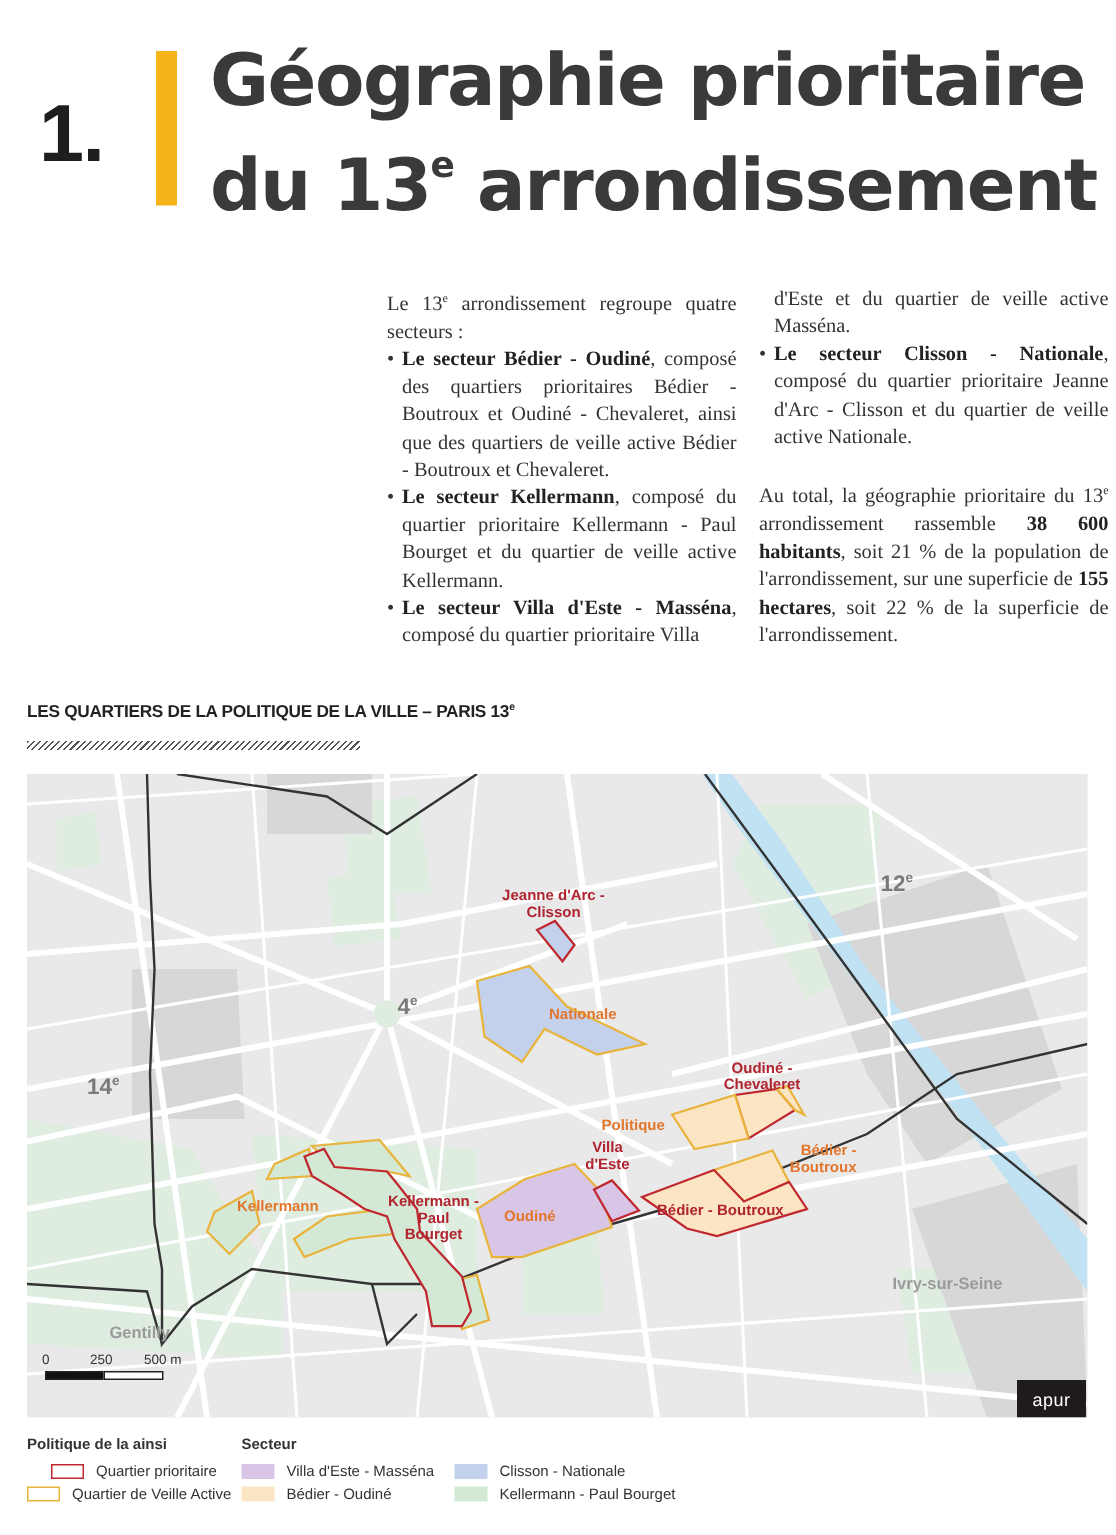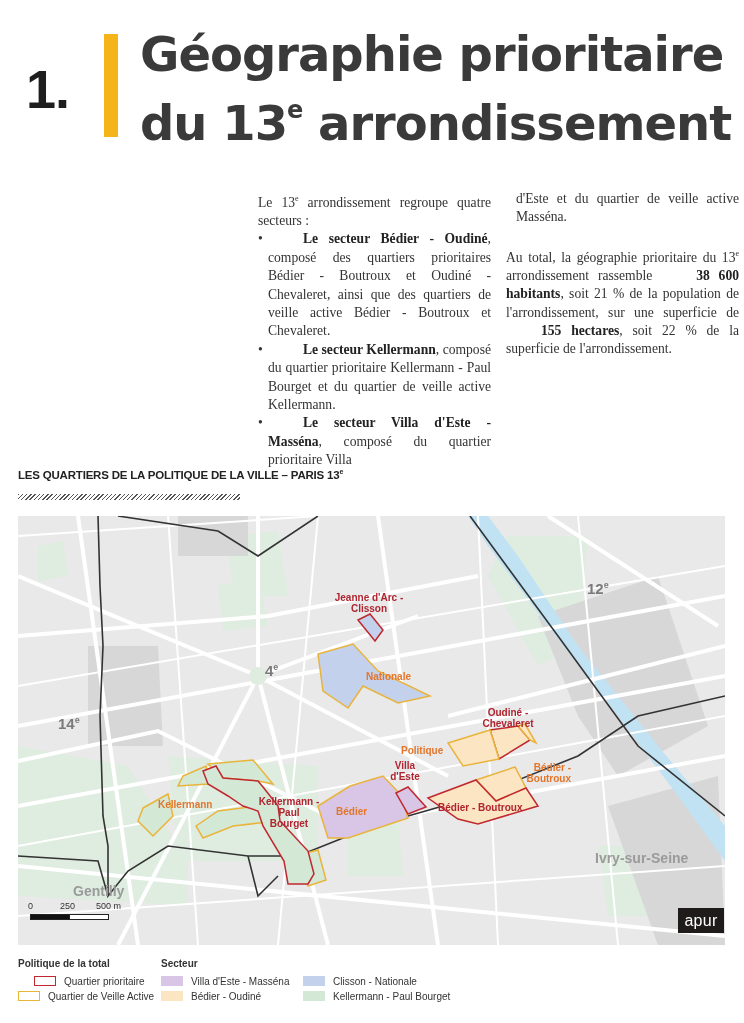--- a/index.html
+++ b/index.html
@@ -7,41 +7,41 @@
   .chapter-num { position:absolute; left:26px; top:58px; font-family:"Liberation Sans", sans-serif; font-weight:bold; font-size:54px; color:#1e1e1e; letter-spacing:-1px; }
   .accent-bar { position:absolute; left:104px; top:34px; width:14px; height:103px; background:#f4b41a; }
   .title { position:absolute; left:140px; top:26px; font-family:"DejaVu Sans", sans-serif; font-weight:700; font-size:48px; line-height:56px; color:#3a3a3a; letter-spacing:-1px; }
   .title sup { font-size:24px; vertical-align:22px; }
   .body-col { position:absolute; top:190px; width:233px; font-family:"Liberation Serif", serif; font-size:13.6px; line-height:18.4px; color:#333; text-align:justify; }
   .col1 { left:258px; } .col2 { left:506px; }
   .body-col p { margin:0; }
   .body-col ul { margin:0; padding:0; list-style:none; }
   .body-col li { position:relative; padding-left:10px; }
   .body-col li::before { content:"•"; position:absolute; left:0; top:0; }
-  .body-col b { font-weight:bold; color:#222;margin-left:35px; }
+  .body-col b { font-weight:bold; color:#222; }
   .body-col .gap { height:18px; }
   .map-title { position:absolute; left:18px; top:468px; font-family:Liberation Sans, sans-serif; font-weight:bold; font-size:11.5px; color:#222; letter-spacing:-0.2px; }
   .map-title sup { font-size:7px; }
   .hatch { position:absolute; left:18px; top:494px; width:222px; height:6px; background:repeating-linear-gradient(135deg,#555 0 1px,#fff 1px 3px); }
   .map { position:absolute; left:18px; top:516px; width:707px; height:429px; background:#e9e9ea; overflow:hidden; }
   .map svg { position:absolute; left:0; top:0; }
   .legend { position:absolute; left:18px; top:958px; width:707px; height:60px; font-size:10px; color:#333; }
   .legend .head { position:absolute; font-weight:bold; font-size:10px; }
   .legend .item { position:absolute; height:14px; display:flex; align-items:center; }
   .legend .sw { width:22px; height:10px; margin-right:8px; box-sizing:border-box; }
-  .apur { position:absolute; left:660px; top:392px; width:46px; height:25px; background:#1f1b1b; color:#fff; font-size:16px; display:flex; align-items:center; justify-content:center; letter-spacing:0.3px; }
+  .apur { position:absolute; left:660px; top:404px; width:46px; height:25px; background:#1f1b1b; color:#fff; font-size:12px; display:flex; align-items:center; justify-content:center; letter-spacing:0.3px; }
   .scale { position:absolute; left:10px; top:385px; width:110px; height:30px; }
   .scale .lbl { position:absolute; top:0; font-size:9px; color:#333; }
   .scale .bar { position:absolute; top:13px; height:6px; border:1px solid #222; box-sizing:border-box; }
   .mlabel { position:absolute; font-family:"Liberation Sans", sans-serif; font-weight:bold; font-size:10px; line-height:11px; text-align:center; }
   .mlabel.red { color:#b0242f; }
   .mlabel.orange { color:#e2762d;text-align:right; }
   .arr { position:absolute; font-family:"Liberation Sans", sans-serif; font-weight:bold; color:#7a7a7a; font-size:15px; }
   .arr sup { font-size:9px; }
-  .place { position:absolute; font-weight:bold; color:#9a9a9a; font-size:14px;padding-left:39px; }
+  .place { position:absolute; font-weight:bold; color:#9a9a9a; font-size:11px;padding-left:39px; }
 </style>
 </head>
 <body>
 
 <div class="chapter-num">1.</div>
 <div class="accent-bar"></div>
 <div class="title">
   <div>Géographie prioritaire</div>
   <div><span>du 13</span><sup>e</sup><span> arrondissement</span></div>
 </div>
@@ -50,20 +50,21 @@
   <p><span>Le 13</span><sup style="font-size:8px">e</sup><span> arrondissement regroupe quatre secteurs :</span></p>
   <ul>
     <li><b>Le secteur Bédier - Oudiné</b><span>, composé des quartiers prioritaires Bédier - Boutroux et Oudiné - Chevaleret, ainsi que des quartiers de veille active Bédier - Boutroux et Chevaleret.</span></li>
     <li><b>Le secteur Kellermann</b><span>, composé du quartier prioritaire Kellermann - Paul Bourget et du quartier de veille active Kellermann.</span></li>
     <li style="height:55px;overflow:hidden"><b>Le secteur Villa d'Este - Masséna</b><span>, composé du quartier prioritaire Villa </span></li>
   </ul>
 </div>
 <div class="body-col col2">
   <ul>
     <li style="visibility:visible;padding-left:10px;list-style:none">d'Este et du quartier de veille active Masséna.</li>
+    <li><b>Le secteur Clisson - Nationale</b><span>, composé du quartier prioritaire Jeanne d'Arc - Clisson et du quartier de veille active Nationale.</span></li>
   </ul>
   <div class="gap"></div>
   <p><span>Au total, la géographie prioritaire du 13</span><sup style="font-size:8px">e</sup><span> arrondissement rassemble </span><b>38 600 habitants</b><span>, soit 21 % de la population de l'arrondissement, sur une superficie de </span><b>155 hectares</b><span>, soit 22 % de la superficie de l'arrondissement.</span></p>
 </div>
 <style>.col2 ul li:first-child::before{content:"";}</style>
 
 <div class="map-title"><span>LES QUARTIERS DE LA POLITIQUE DE LA VILLE – PARIS 13</span><sup>e</sup></div>
 <div class="hatch"></div>
 
 <div class="map">
@@ -157,37 +158,37 @@
   <div class="place" style="left:16px;top:367px">Gentilly</div>
   <div class="place" style="left:538px;top:334px">Ivry-sur-Seine</div>
 
   <div class="mlabel red" style="left:311px;top:76px;width:80px">Jeanne d'Arc - Clisson</div>
   <div class="mlabel orange" style="left:348px;top:155px">Nationale</div>
   <div class="mlabel red" style="left:460px;top:191px;width:60px">Oudiné - Chevaleret</div>
   <div class="mlabel orange" style="left:383px;top:229px">Politique</div>
   <div class="mlabel orange" style="left:503px;top:246px;width:50px">Bédier - Boutroux</div>
   <div class="mlabel red" style="left:420px;top:286px">Bédier - Boutroux</div>
   <div class="mlabel red" style="left:372px;top:244px;width:30px">Villa d'Este</div>
-  <div class="mlabel orange" style="left:318px;top:290px">Bédier</div>
+  <div class="mlabel orange" style="left:318px;top:290px">Oudiné</div>
   <div class="mlabel orange" style="left:140px;top:283px">Kellermann</div>
   <div class="mlabel red" style="left:240px;top:280px;width:62px">Kellermann - Paul Bourget</div>
 
   <div class="scale">
     <span class="lbl" style="left:0">0</span>
     <span class="lbl" style="left:32px">250</span>
     <span class="lbl" style="left:68px">500 m</span>
     <div class="bar" style="left:2px;width:40px;background:#111"></div>
     <div class="bar" style="left:41px;width:40px;background:#fff"></div>
   </div>
 
   <div class="apur">apur</div>
 </div>
 
 <div class="legend">
-  <div class="head" style="left:0;top:0">Politique de la total</div>
+  <div class="head" style="left:0;top:0">Politique de la ainsi</div>
   <div class="item" style="left:16px;top:16px">
       <span class="sw" style="border:1.5px solid #c0282f"></span>
       <span>Quartier prioritaire</span>
     </div>
   <div class="item" style="left:0;top:31px">
       <span class="sw" style="border:1.5px solid #e9b43c"></span>
       <span>Quartier de Veille Active</span>
     </div>
 
   <div class="head" style="left:143px;top:0">Secteur</div>

